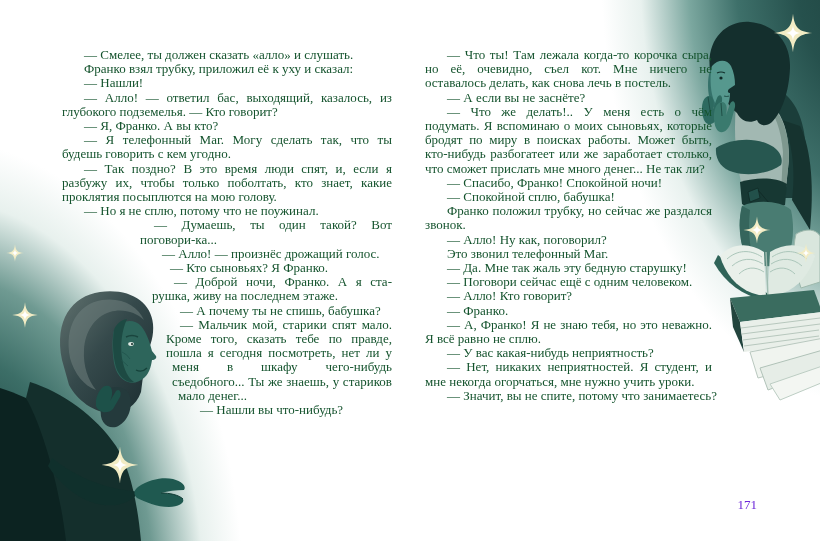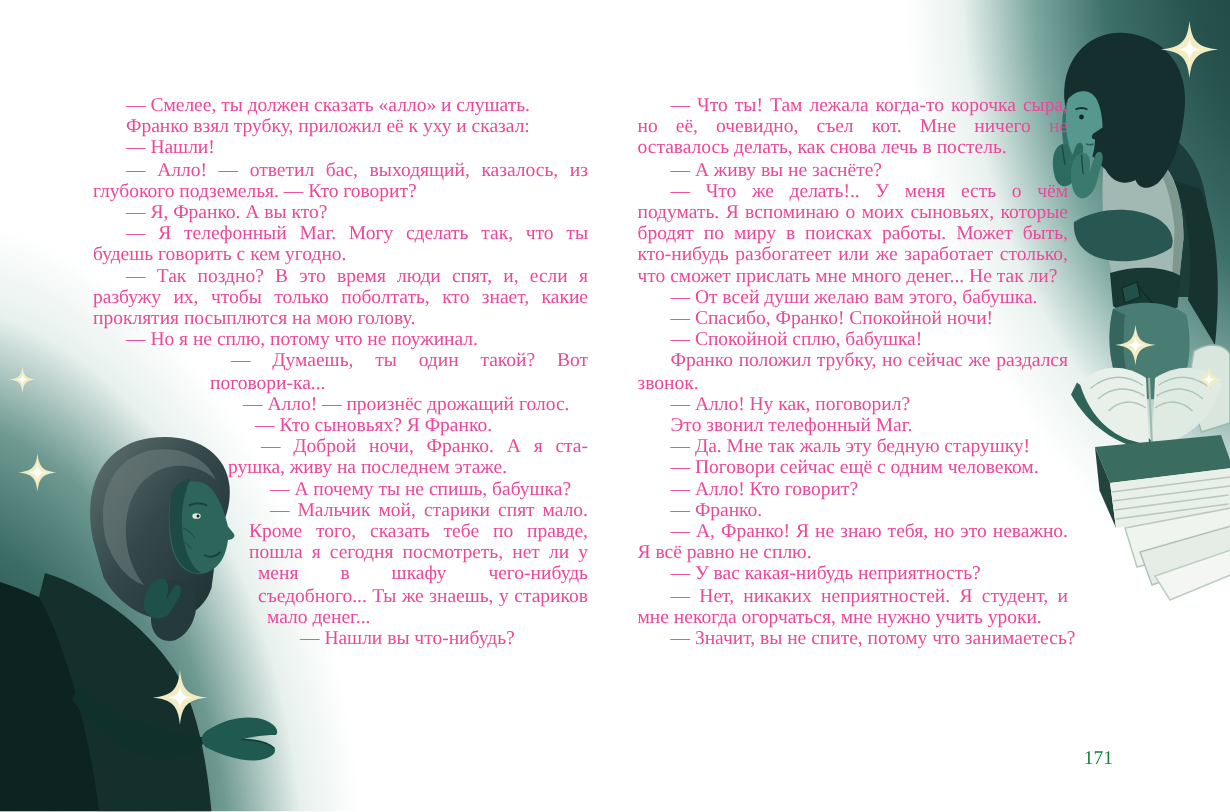--- a/index.html
+++ b/index.html
@@ -16,32 +16,32 @@
   }
   .bg-right{
     background:radial-gradient(ellipse 300px 470px at 880px -30px,
       #1c403c 0%, #26514d 28%, #3e706a 48%, #7ba79f 64%,
       rgba(190,216,208,0.35) 80%, rgba(255,255,255,0) 93%);
   }
   .illus{position:absolute;z-index:1;}
   #illus-left{left:0;top:240px;}
   #illus-right{left:600px;top:0;}
   .page{
-    position:absolute;top:63px;z-index:2;
-    font-size:13px;line-height:14.2px;color:#ec4899;
+    position:absolute;top:48px;z-index:2;
+    font-size:13px;line-height:14.2px;color:#14532d;
     text-align:justify;
   }
   .page-left{left:62px;width:330px;}
   .page-right{left:425px;width:332px;}
   .page p{margin:0;text-indent:22px;}
   .fl{float:left;clear:left;}
   .fr{float:right;}
   .page-number{
-    position:absolute;z-index:2;top:497px;left:410px;width:332px;
-    text-align:right;font-size:13px;color:#15803d;
+    position:absolute;z-index:2;top:497px;left:425px;width:332px;
+    text-align:right;font-size:13px;color:#6d28d9;
   }
 </style>
 </head>
 <body>
 
 <div class="bg bg-left"></div>
 <div class="bg bg-right"></div>
 
 <svg id="illus-left" class="illus" width="300" height="301" viewBox="0 0 300 301">
   <defs>
@@ -171,23 +171,22 @@
   <p>— Кто сыновьях? Я Франко.</p>
   <p>— Доброй ночи, Франко. А я ста­рушка, живу на последнем этаже.</p>
   <p>— А почему ты не спишь, бабуш­ка?</p>
   <p>— Мальчик мой, старики спят мало. Кроме того, сказать тебе по правде, пошла я сегодня посмотреть, нет ли у меня в шкафу чего-нибудь съедобного... Ты же знаешь, у ста­риков мало денег...</p>
   <p>— Нашли вы что-нибудь?</p>
 </div>
 
 <div class="page page-right">
   <div class="fr" style="width:45px;height:327px"></div>
   <p>— Что ты! Там лежала когда-то ко­рочка сыра, но её, очевидно, съел кот. Мне ничего не оставалось делать, как снова лечь в постель.</p>
-  <p>— А живу вы не заснёте?</p>
+  <p>— А если вы не заснёте?</p>
   <p>— Что же делать!.. У меня есть о чём подумать. Я вспоминаю о моих сыновьях, которые бродят по миру в поисках работы. Может быть, кто-нибудь разбогатеет или же заработает столько, что сможет прислать мне много денег... Не так ли?</p>
-  <p>— От всей души желаю вам этого, ба­бушка.</p>
   <p>— Спасибо, Франко! Спокойной ночи!</p>
   <p>— Спокойной сплю, бабушка!</p>
   <p>Франко положил трубку, но сейчас же раздался звонок.</p>
   <p>— Алло! Ну как, поговорил?</p>
   <p>Это звонил телефонный Маг.</p>
   <p>— Да. Мне так жаль эту бедную старушку!</p>
   <p>— Поговори сейчас ещё с одним человеком.</p>
   <p>— Алло! Кто говорит?</p>
   <p>— Франко.</p>
   <p>— А, Франко! Я не знаю тебя, но это неважно. Я всё равно не сплю.</p>

